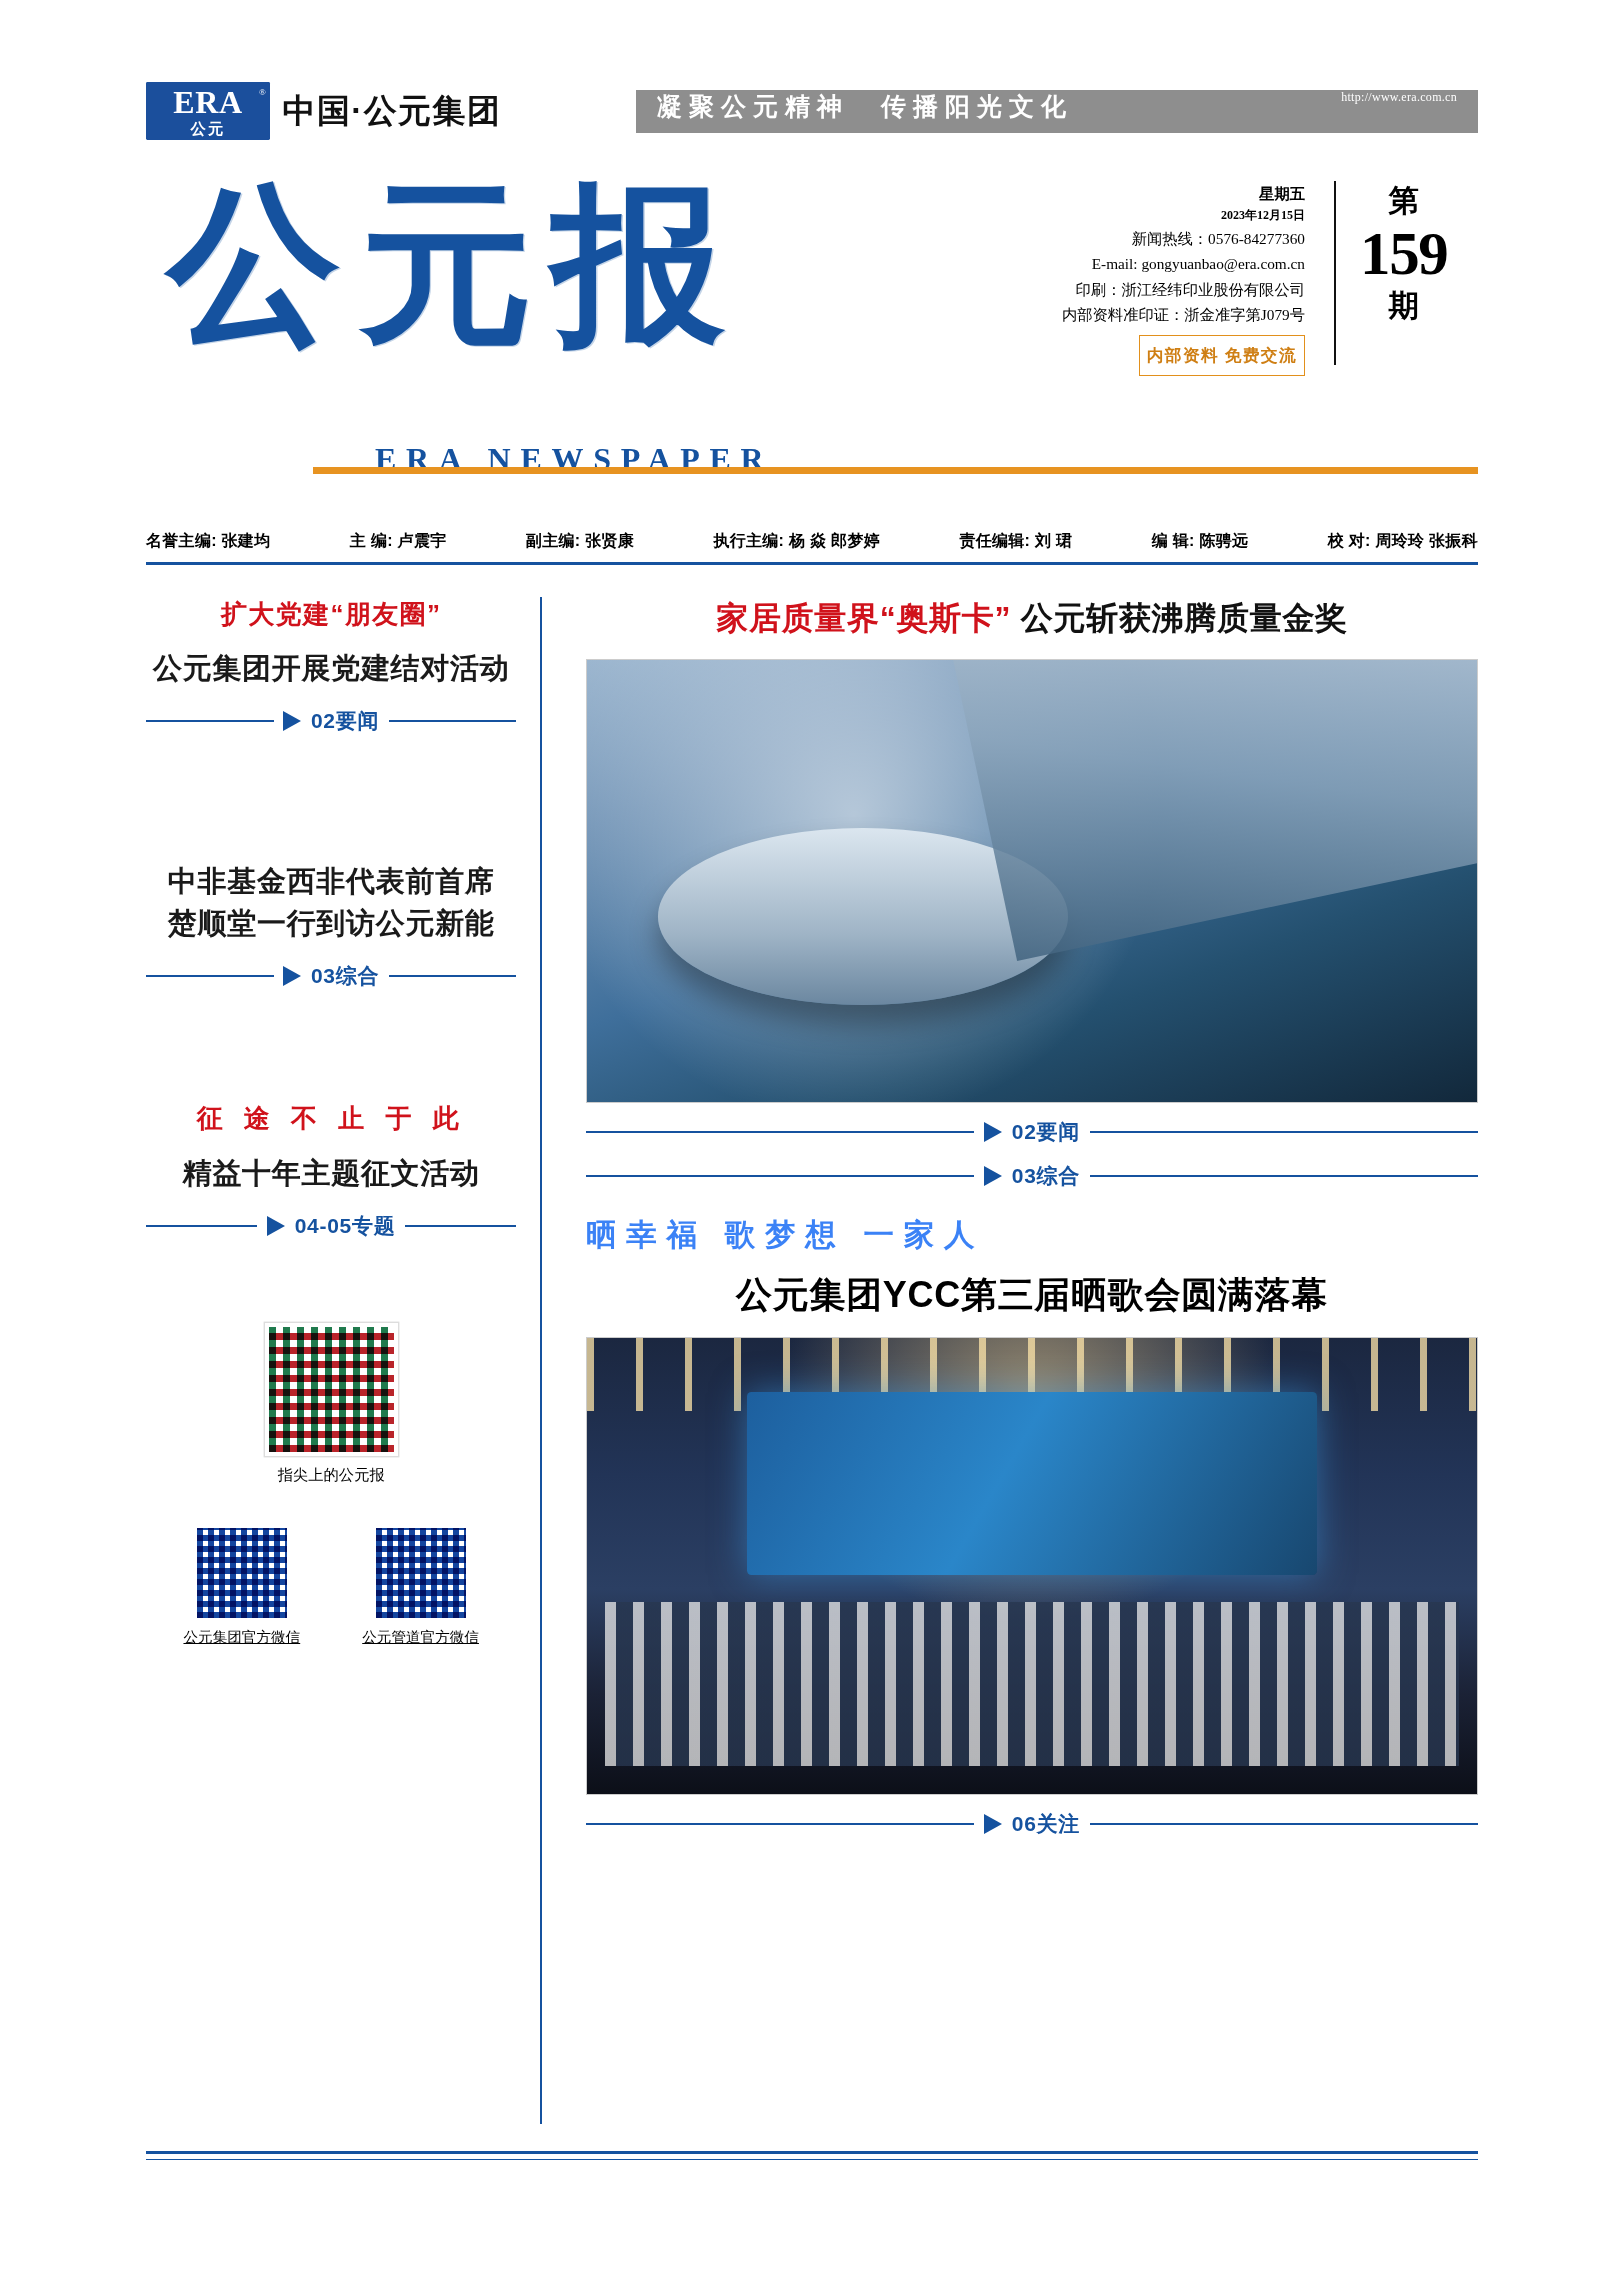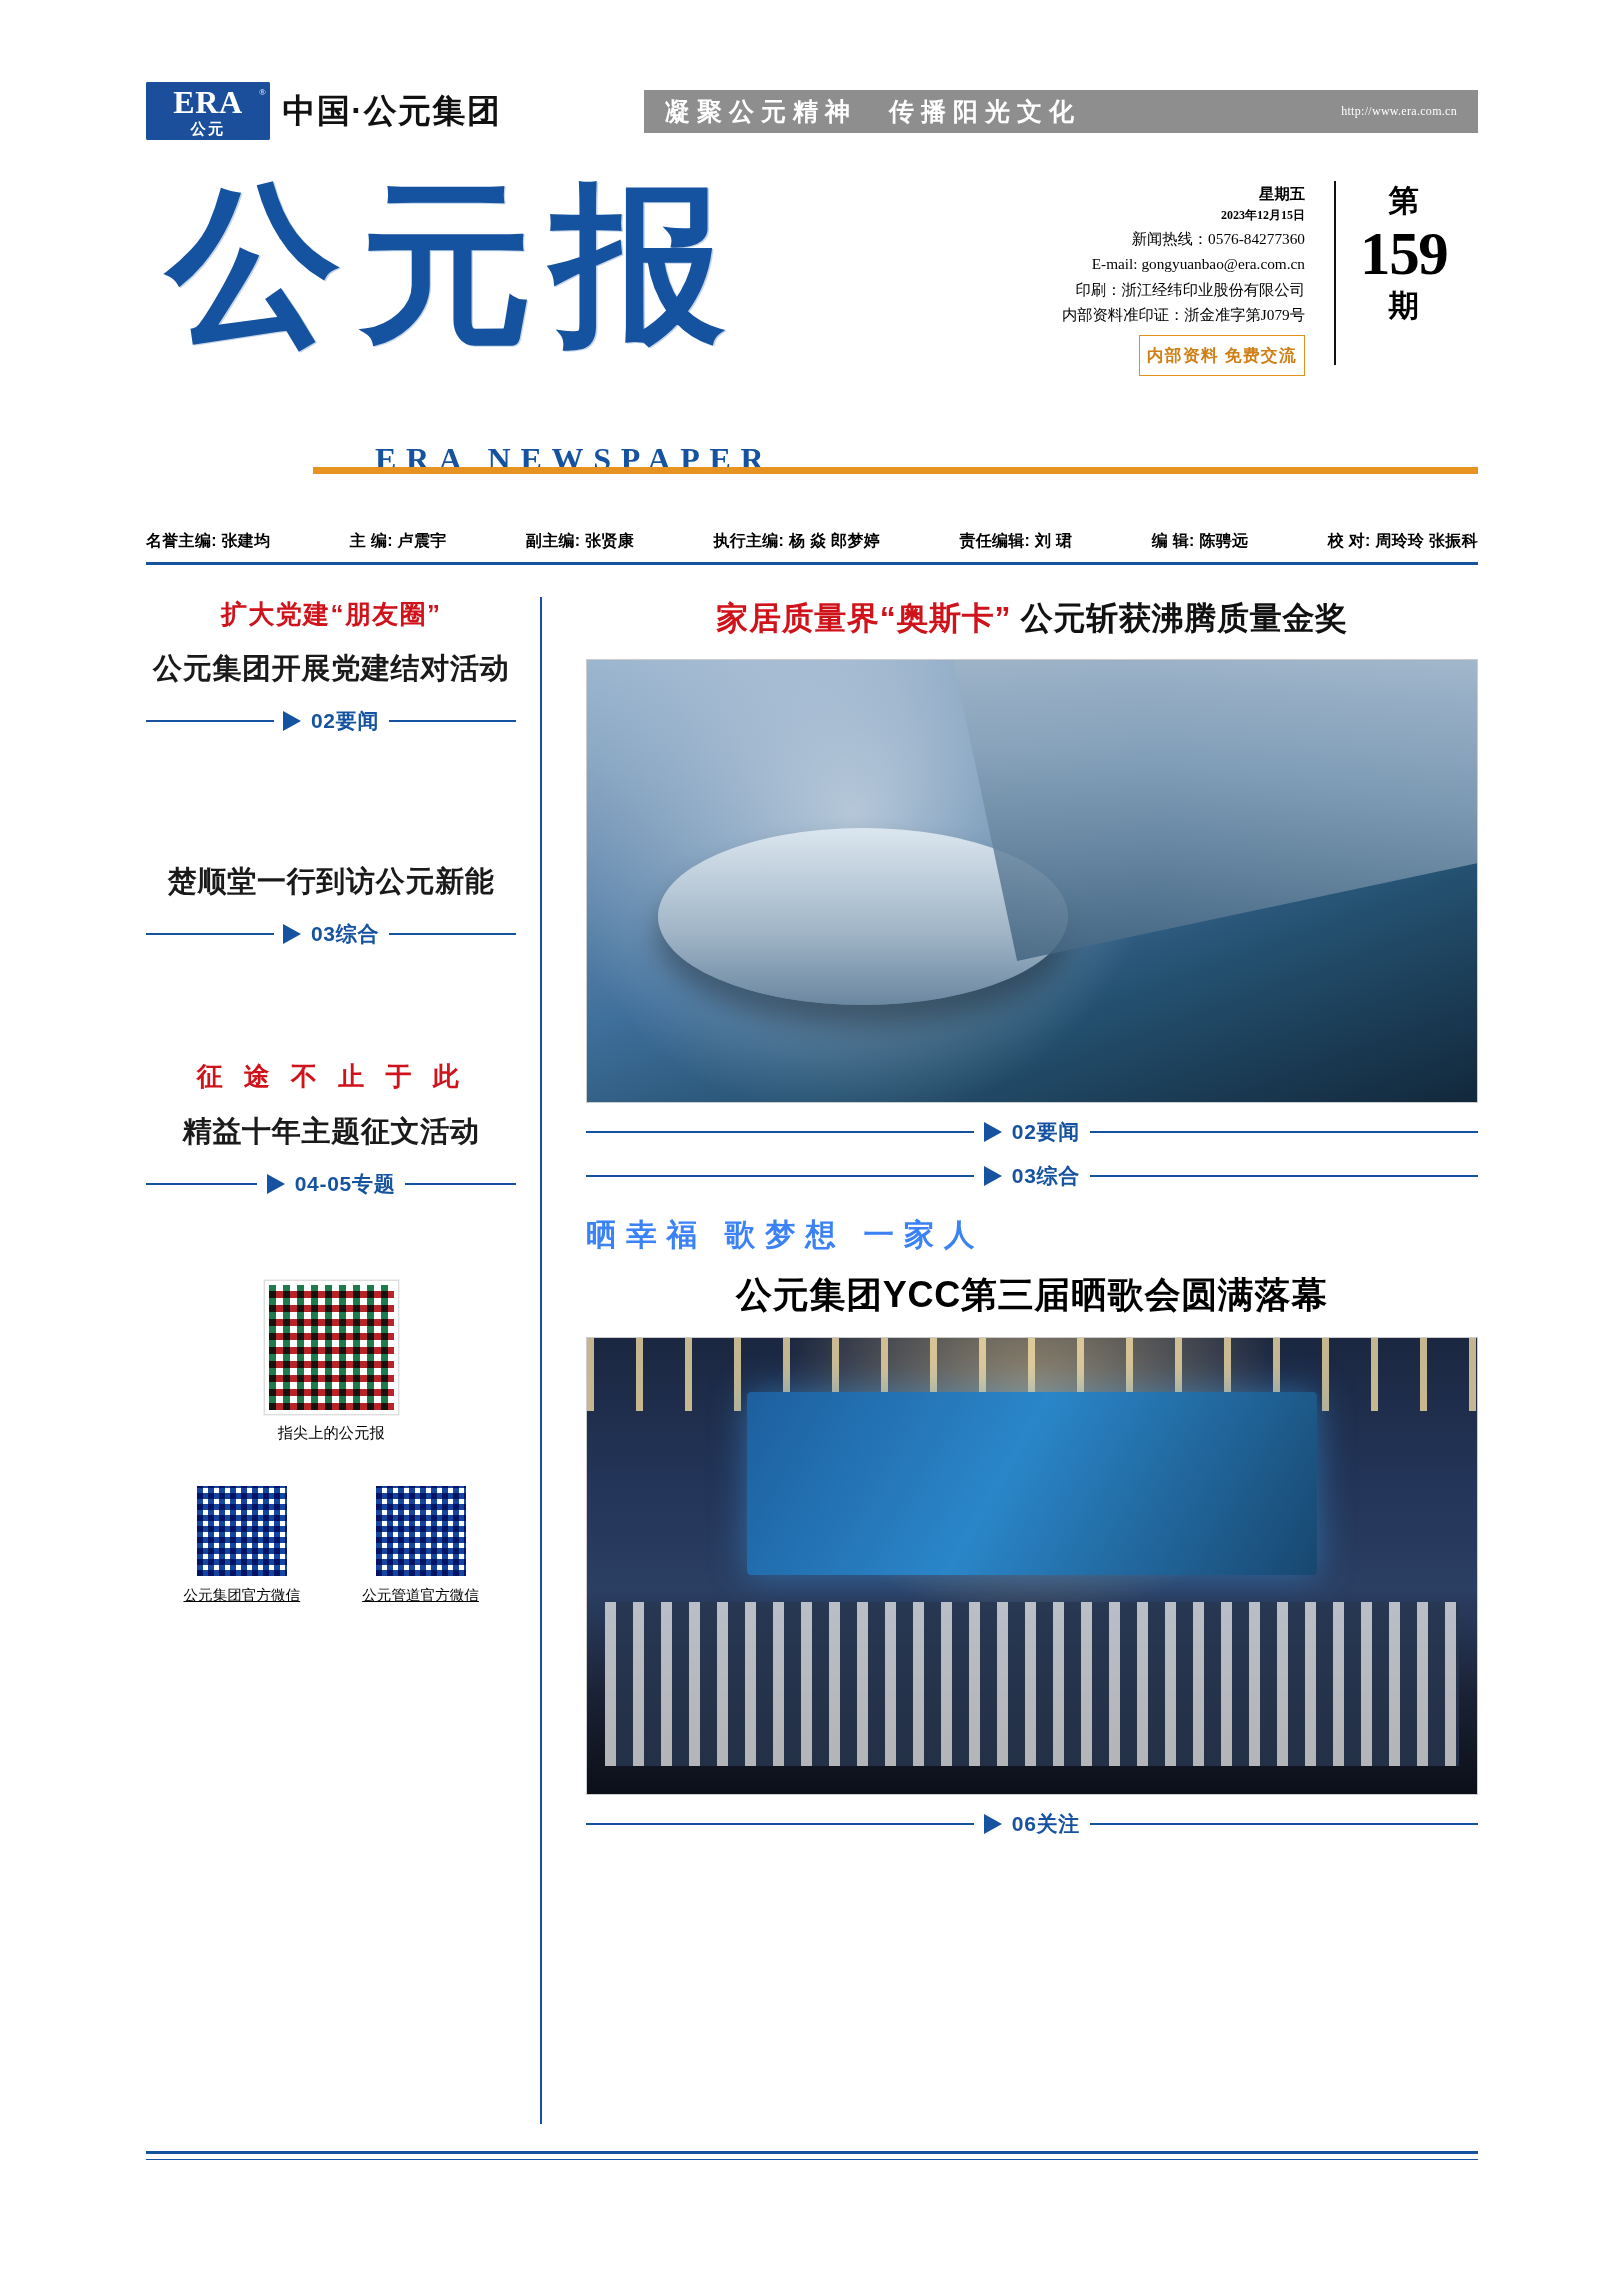--- a/index.html
+++ b/index.html
@@ -73,25 +73,25 @@
     font-weight: bold;
     letter-spacing: 1.4px;
     color: #111;
     font-family: "Liberation Sans", sans-serif;
   }
   .slogan-bar {
     flex: 1;
     height: 43px;
     background: #8e8e8e;
     display: flex;
-    align-items: center;
+    align-items: flex-start;
     justify-content: space-between;
     padding: 0 21px;
     color: #fff;
-    margin-left: 12px;
+    margin-left: 4px;
     max-width: 826px;
   }
   .slogan-text {
     font-size: 25px;
     font-weight: bold;
     letter-spacing: 7px;
     font-family: "Liberation Sans", sans-serif;
   }
   .slogan-url {
     font-size: 12px;
@@ -479,20 +479,21 @@
         <span class="line"></span>
         <span class="tri"></span>
         <span class="txt">02要闻</span>
         <span class="line"></span>
       </div>
     </div>
 
     <div class="spacer-1"></div>
 
     <div class="teaser">
+      <div class="headline">中非基金西非代表前首席</div>
       <div class="headline">楚顺堂一行到访公元新能</div>
       <div class="pagelink">
         <span class="line"></span>
         <span class="tri"></span>
         <span class="txt">03综合</span>
         <span class="line"></span>
       </div>
     </div>
 
     <div class="spacer-2"></div>

